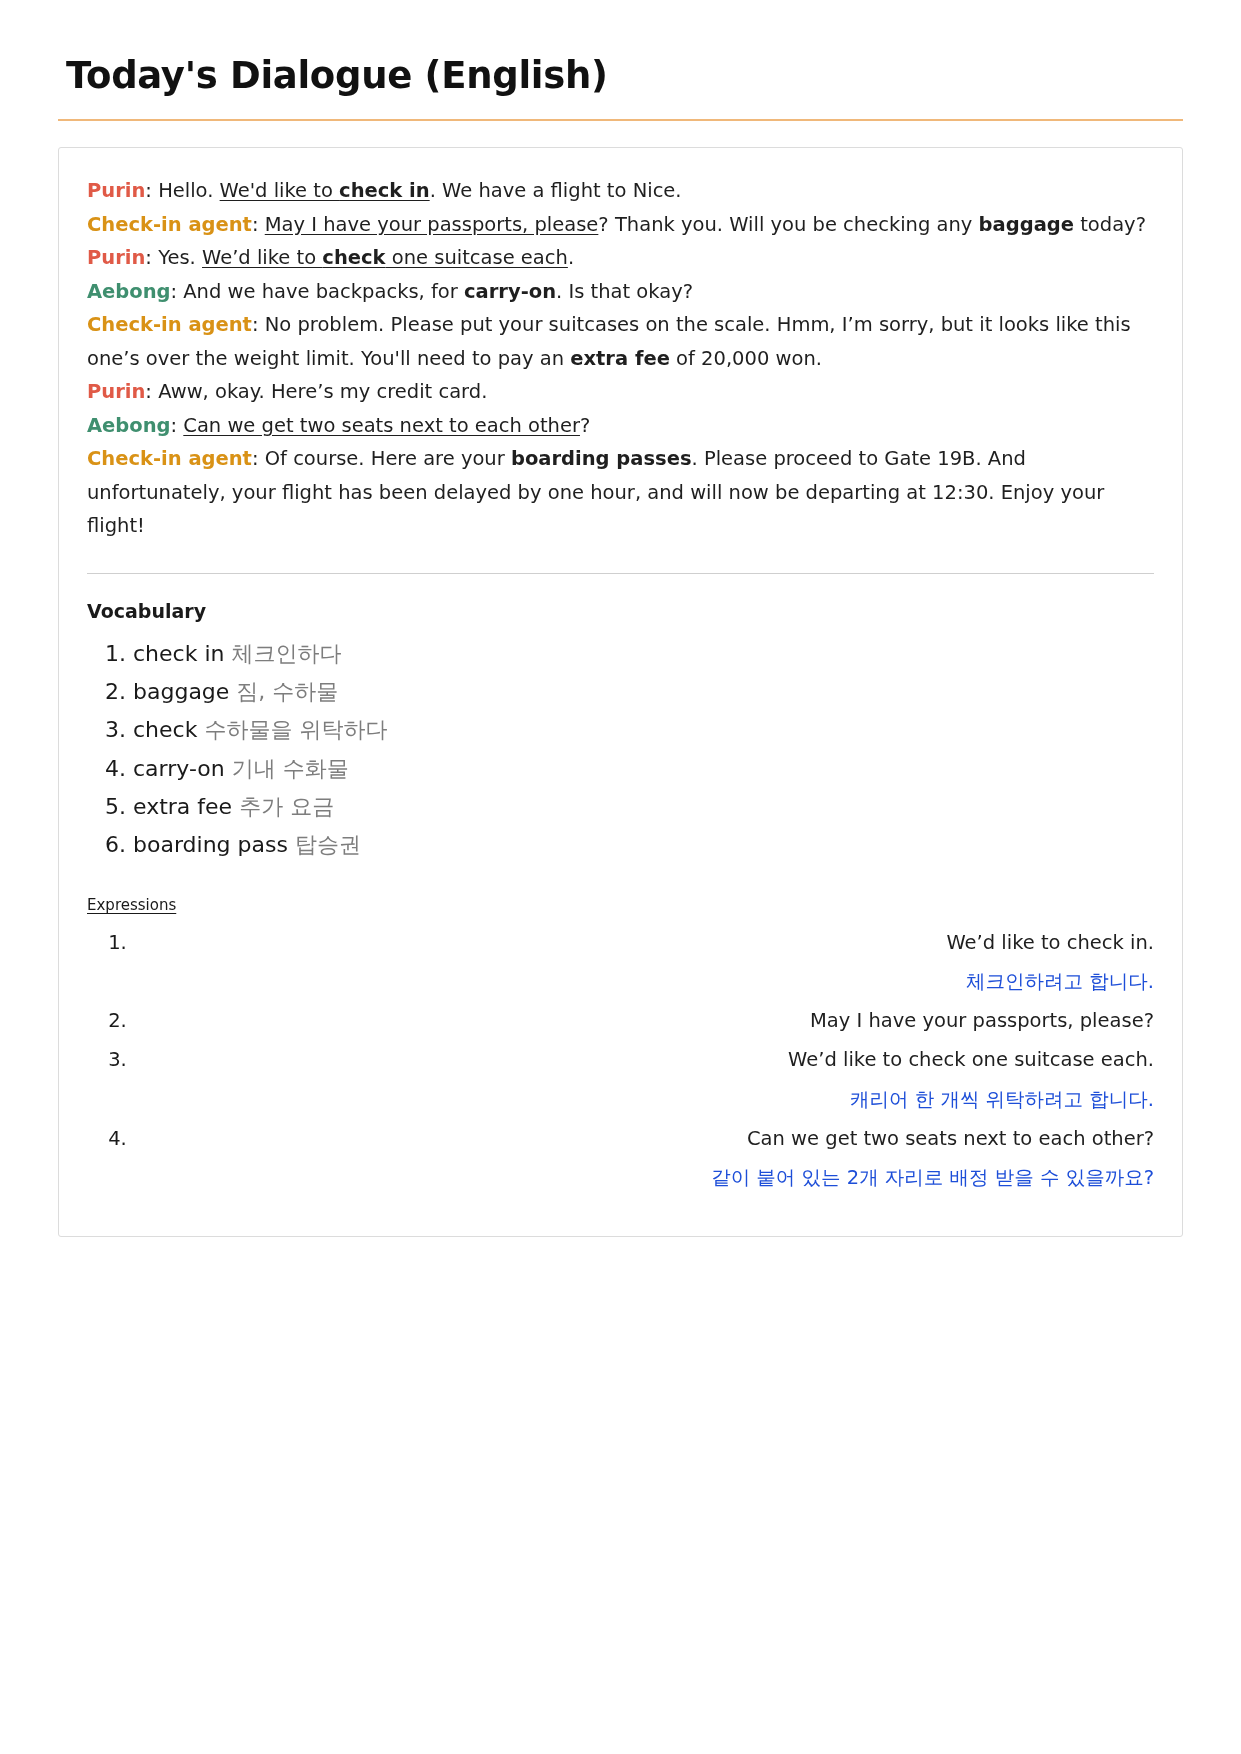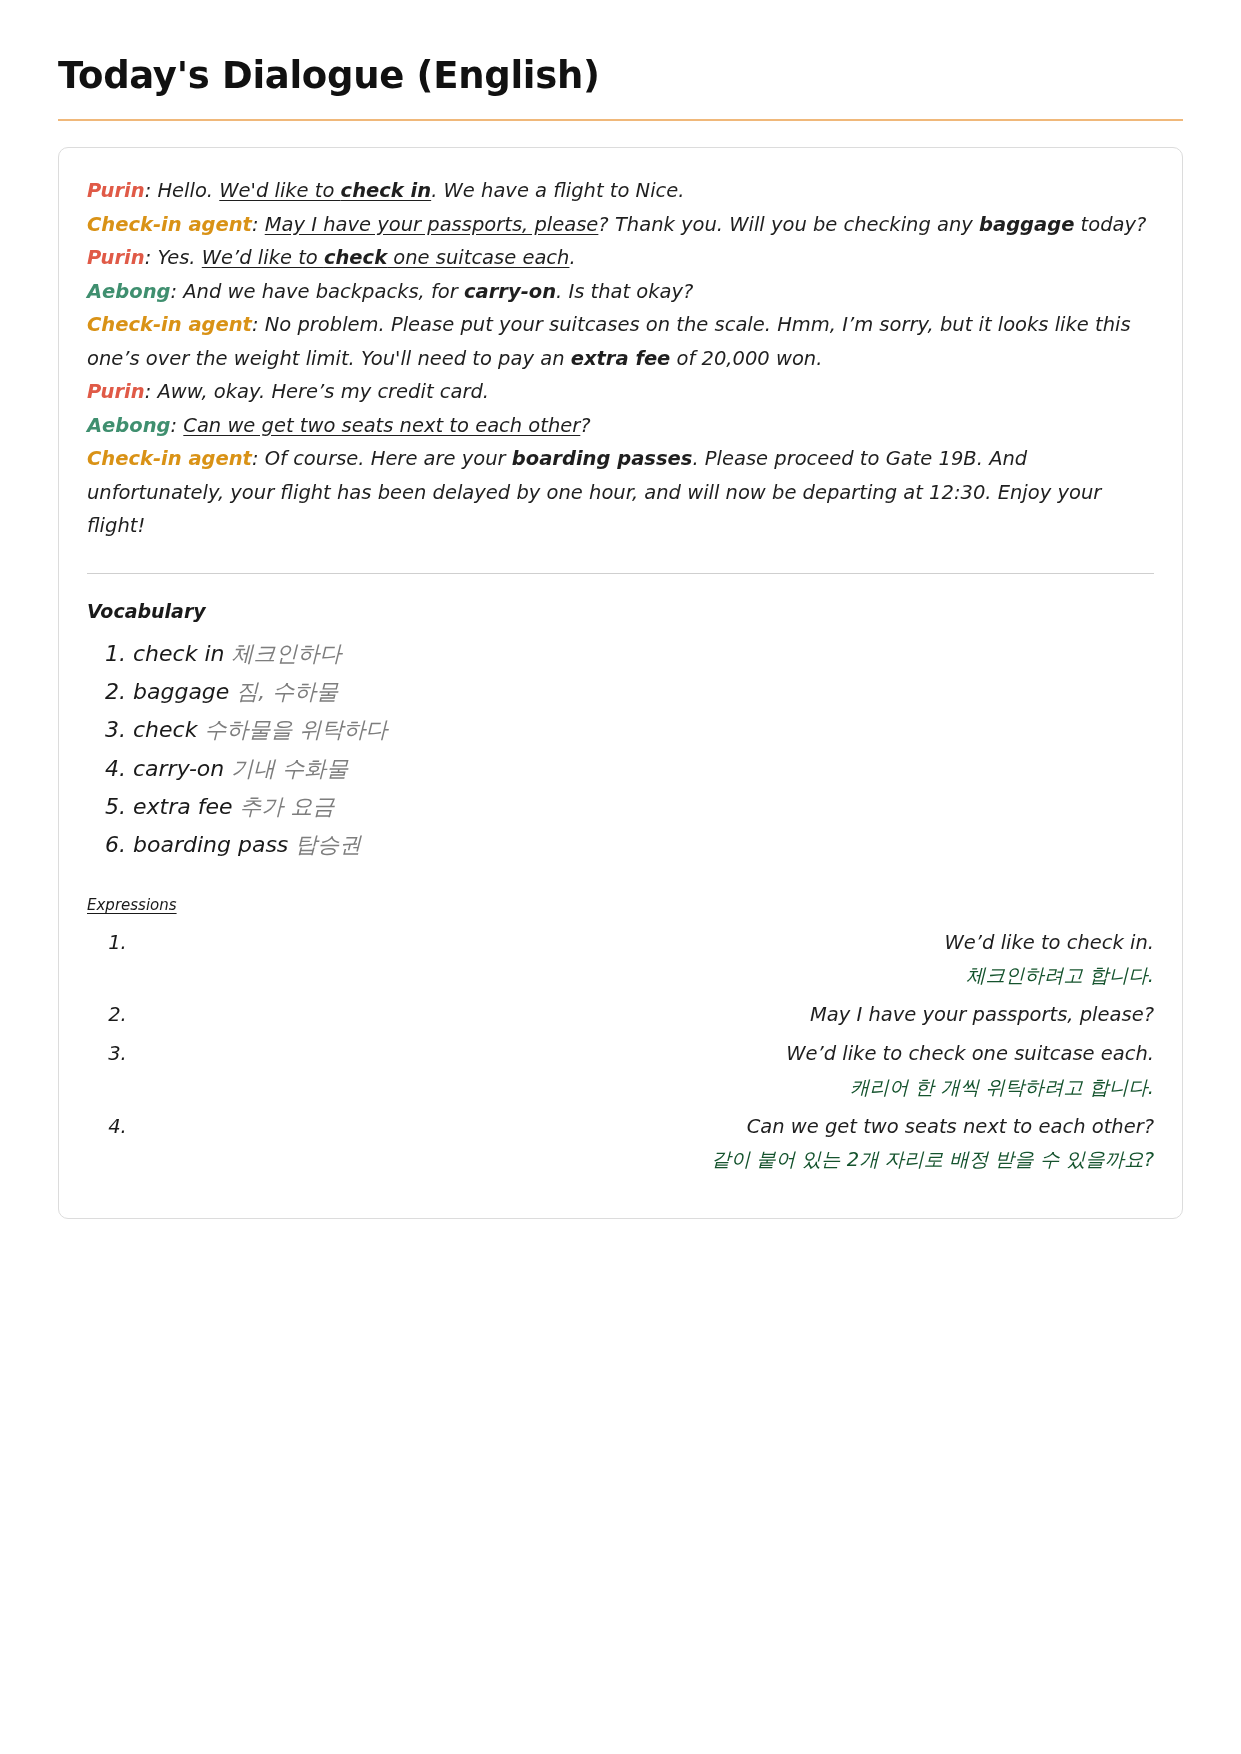--- a/index.html
+++ b/index.html
@@ -14,36 +14,35 @@
     font-family: "DejaVu Sans", "Liberation Sans", sans-serif;
     color: #1a1a1a;
   }
   .page {
     padding: 48px 58px 0 58px;
   }
   .page-title {
     font-size: 37px;
     font-weight: bold;
     letter-spacing: -0.3px;
-    margin: 6px 0 22px 0;
+    margin: 6px 0 22px 8px;
     color: #111111;
     font-family: "DejaVu Sans", "Liberation Sans", sans-serif;
   }
   .title-rule {
     height: 2px;
     background: #f0b87a;
     width: 100%;
     margin-bottom: 26px;
   }
   .card {
     border: 1px solid #dcdcdc;
-    border-radius: 10px;
+    border-radius: 3px;
     padding: 26px 28px 34px 28px;
     background: #fff;
-    font-style: italic;
   }
   .dialogue {
     font-size: 19.5px;
     line-height: 1.72;
     color: #1f1f1f;
   }
   .dialogue .line { margin: 0; }
   .spk { font-weight: bold; }
   .u { text-decoration: underline; text-underline-offset: 3px; }
   .b { font-weight: bold; }
@@ -74,21 +73,21 @@
   ol.vocab li { margin-bottom: 2px; }
   .ko { color: #7d7d7d; }
   ol.expr {
     margin: 0;
     padding-left: 46px;
     font-size: 19.5px;
     line-height: 1.5;
   }
   ol.expr li { margin-bottom: 10px; text-align: right; }
   ol.expr .en { display: block; color: #1f1f1f; }
-  ol.expr .kr { display: block; color: #14532d; margin-top: 4px; }
+  ol.expr .kr { display: block; color: #1d4ed8; margin-top: 10px; }
 </style>
 </head>
 <body>
 
 <div class="page">
 
   <h1 class="page-title">Today's Dialogue (English)</h1>
   <div class="title-rule"></div>
 
   <div class="card">

